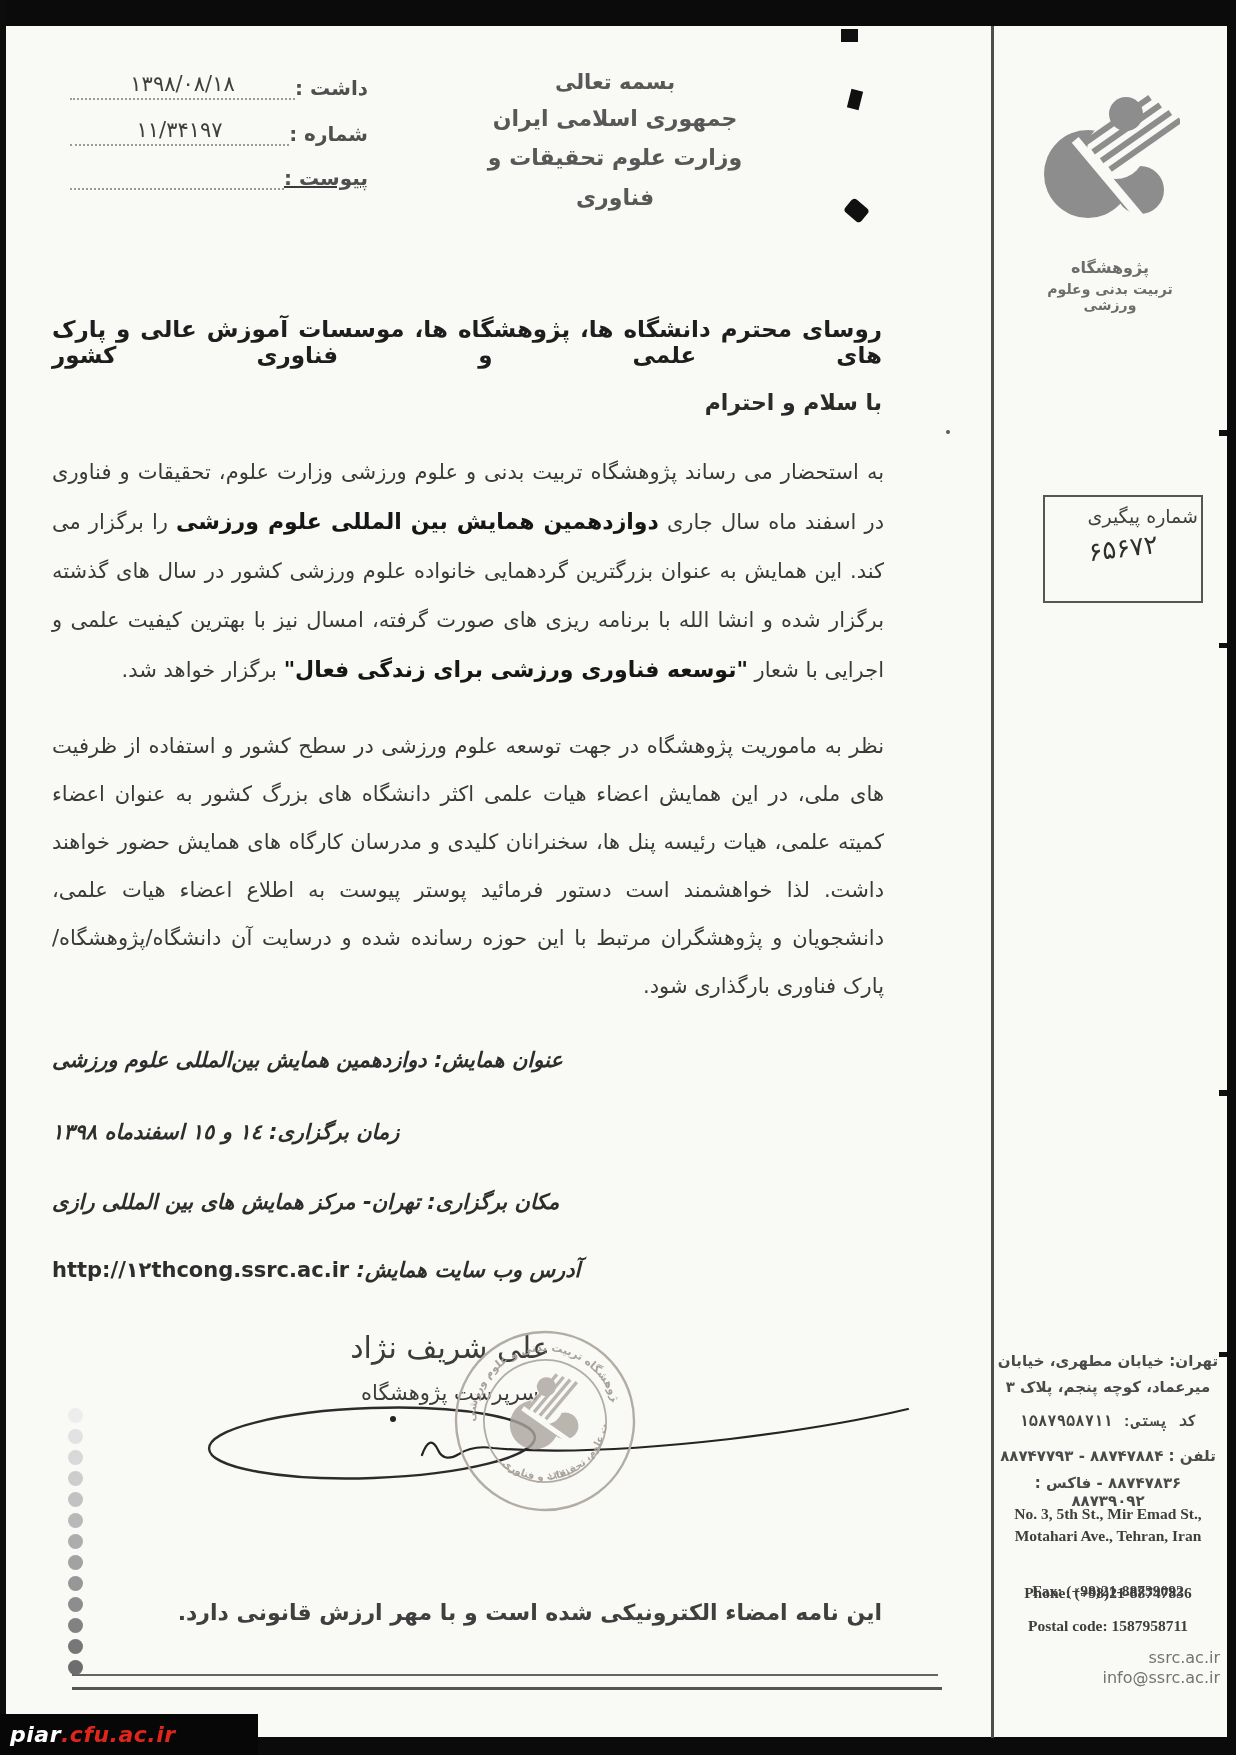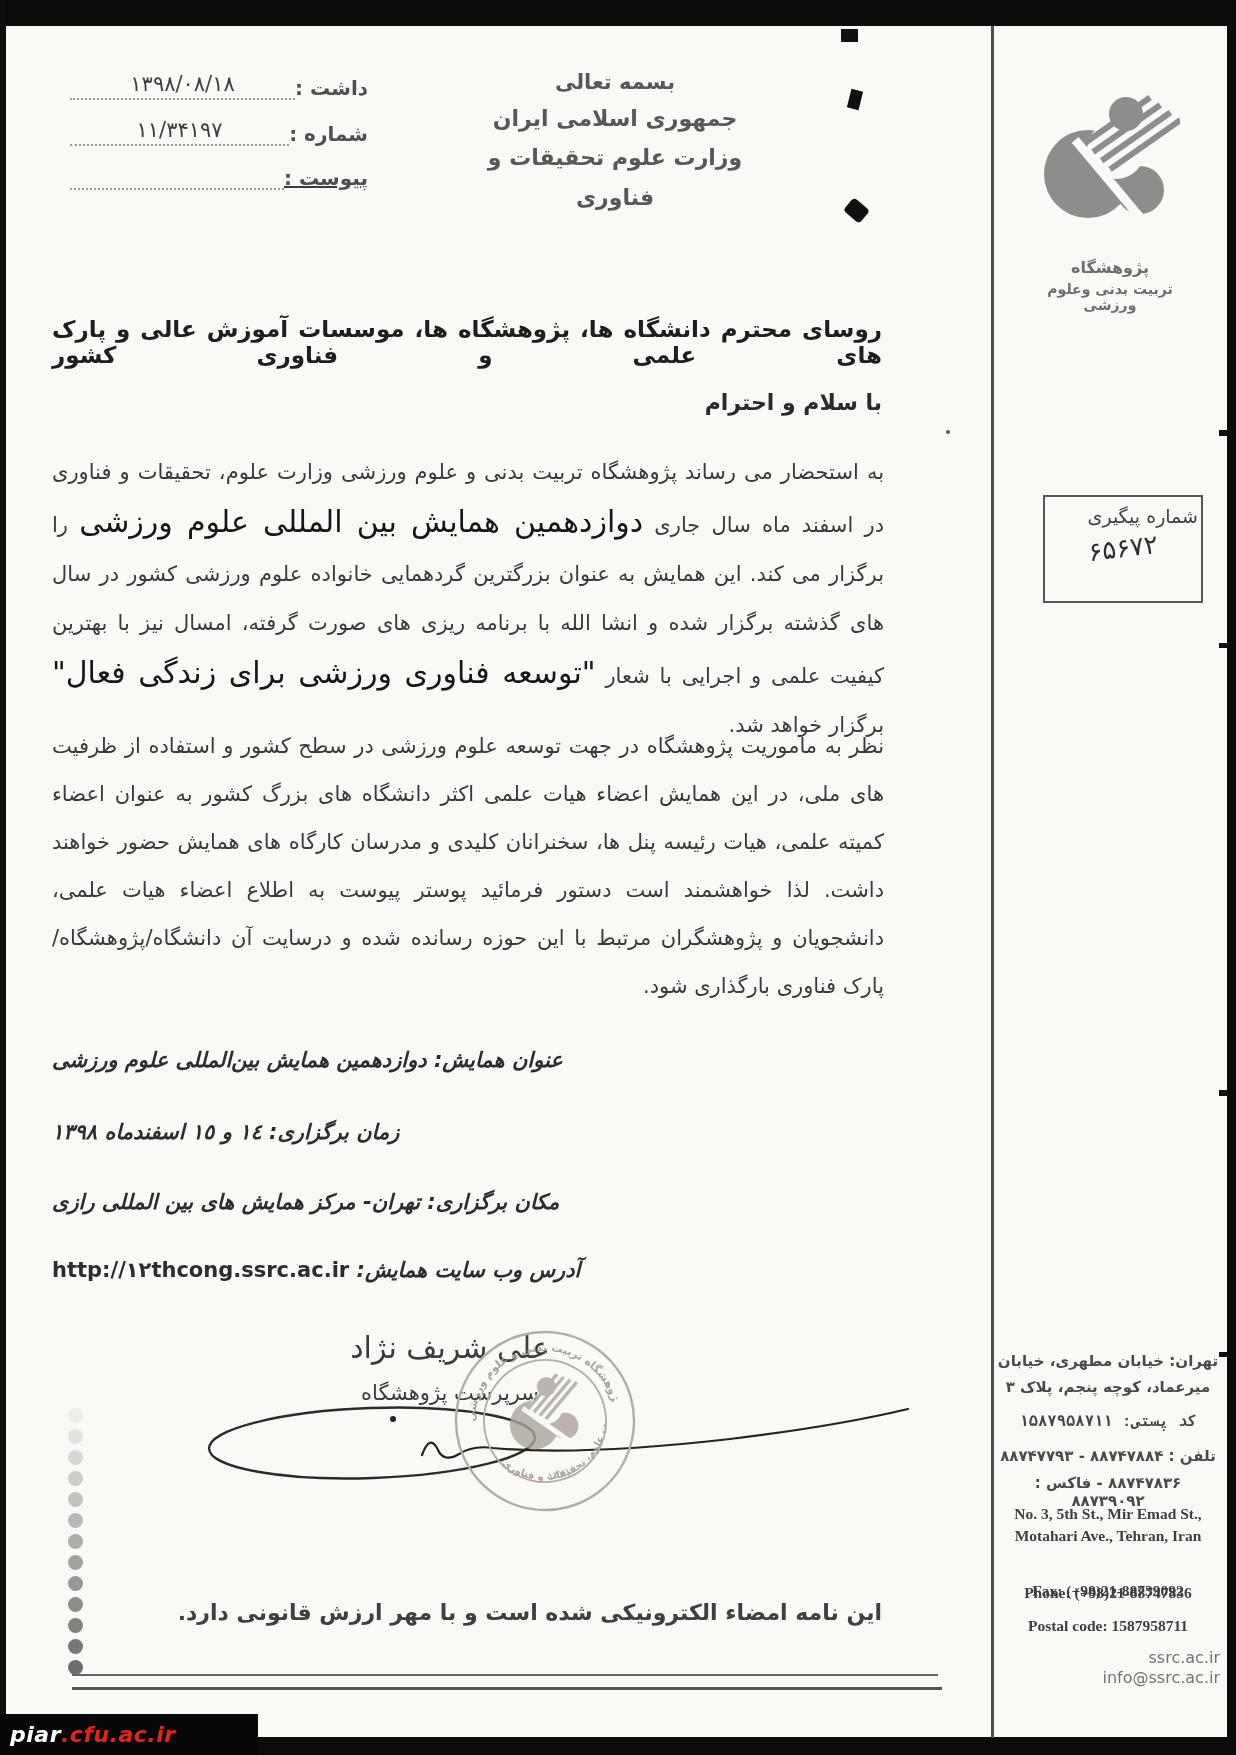--- a/index.html
+++ b/index.html
@@ -42,21 +42,21 @@
              transform:rotate(-7deg);margin-top:6px;}
 
   
   .rtl{direction:rtl;}
   .recipients{left:52px;top:316px;width:830px;font-size:23px;font-weight:800;color:#1e1e1e;
               text-align:justify;text-align-last:justify;}
   .salutation{left:52px;top:390px;width:830px;text-align:right;font-size:22px;font-weight:700;color:#2a2a2a;}
   .para{left:52px;width:832px;text-align:justify;font-size:21px;color:#3a3a3a;}
   .p1{top:448px;line-height:49px;}
   .p2{top:722px;line-height:48px;}
-  .bld{font-weight:400;color:#161616;font-size:30px;margin-top:21px;}
+  .bld{font-weight:700;color:#161616;font-size:22px;margin-top:21px;}
   .detail{left:52px;width:830px;text-align:left;font-style:italic;font-weight:700;
           font-size:21px;color:#2d2d2d;}
   .url{font-style:normal;unicode-bidi:isolate;direction:ltr;}
   .signer-name{left:330px;top:1330px;width:240px;text-align:center;font-size:30px;color:#3c3c3c;}
   .signer-title{left:330px;top:1381px;width:240px;text-align:center;font-size:21px;color:#3c3c3c;}
   .note{left:52px;top:1600px;width:830px;text-align:right;font-size:22px;font-weight:600;color:#3f3f3f;}
   .rule1{left:72px;top:1674px;width:866px;height:2px;background:#646464;}
   .rule2{left:72px;top:1687px;width:870px;height:3px;background:#555;}
 
   

